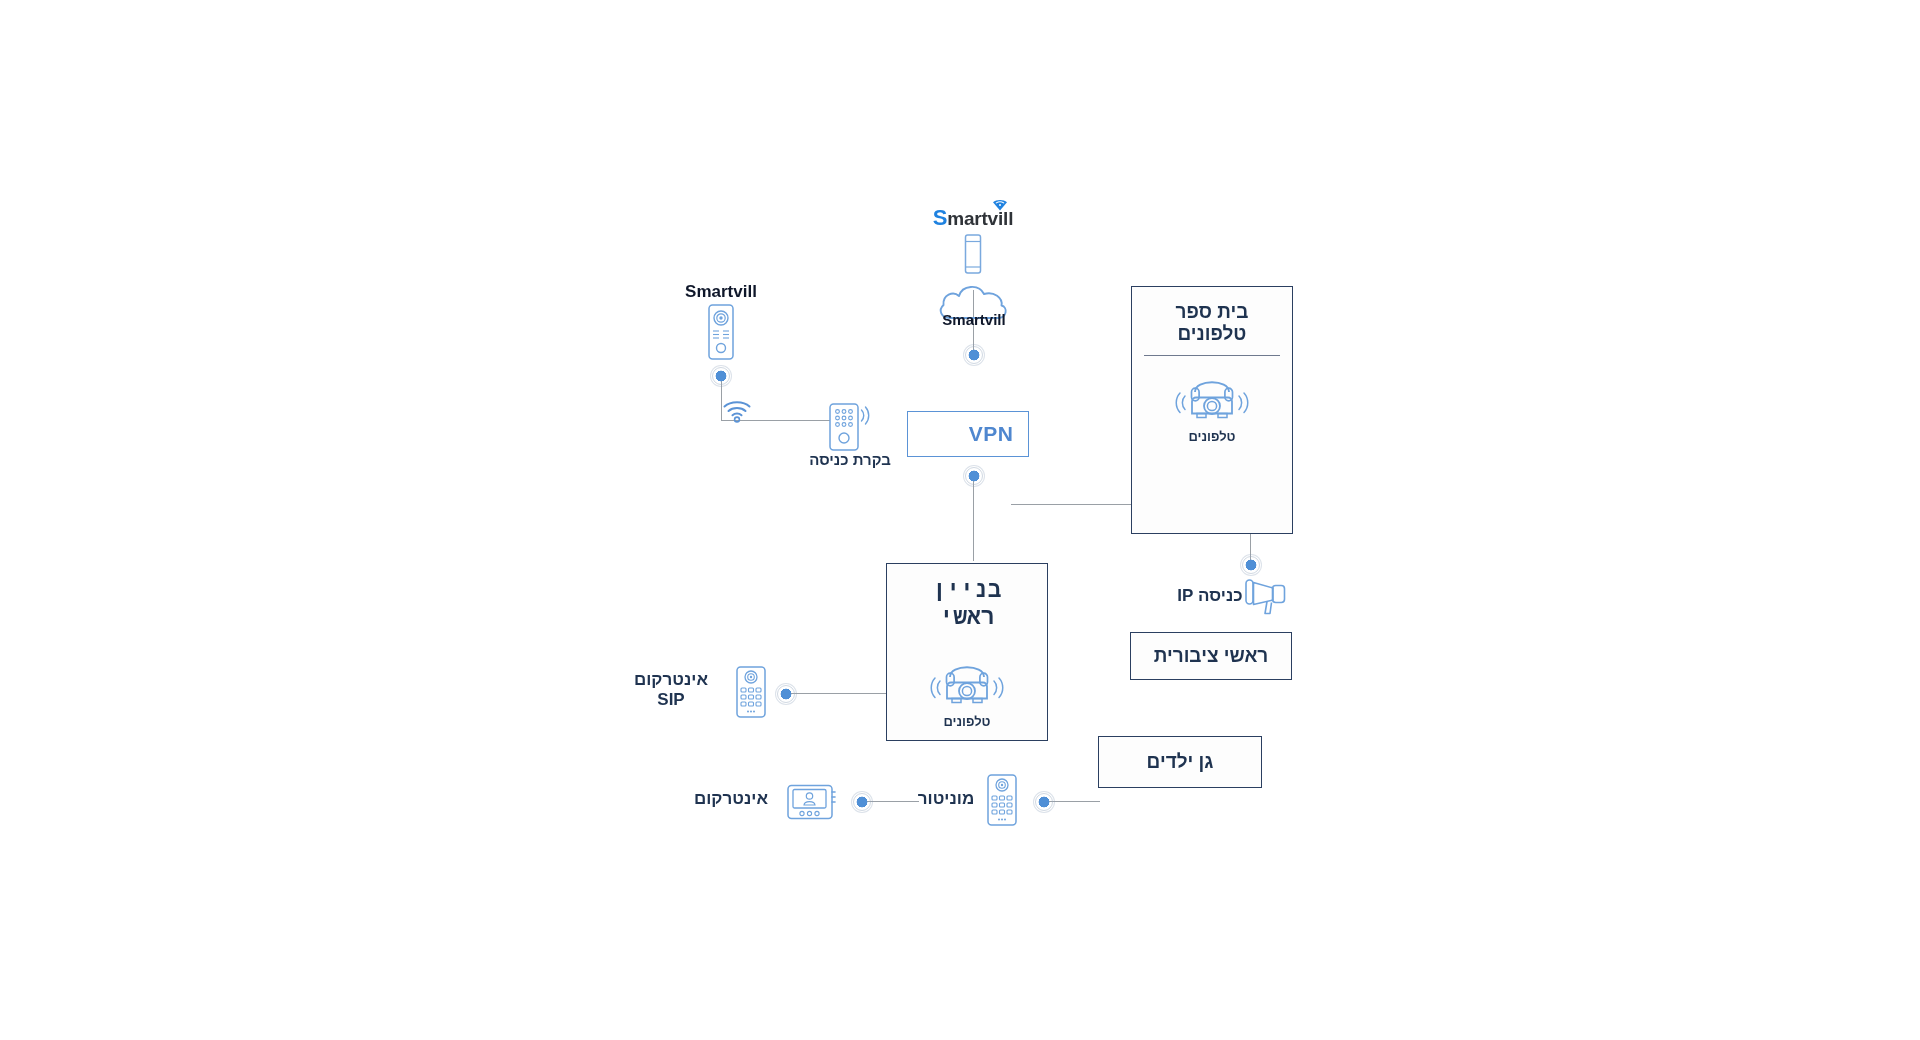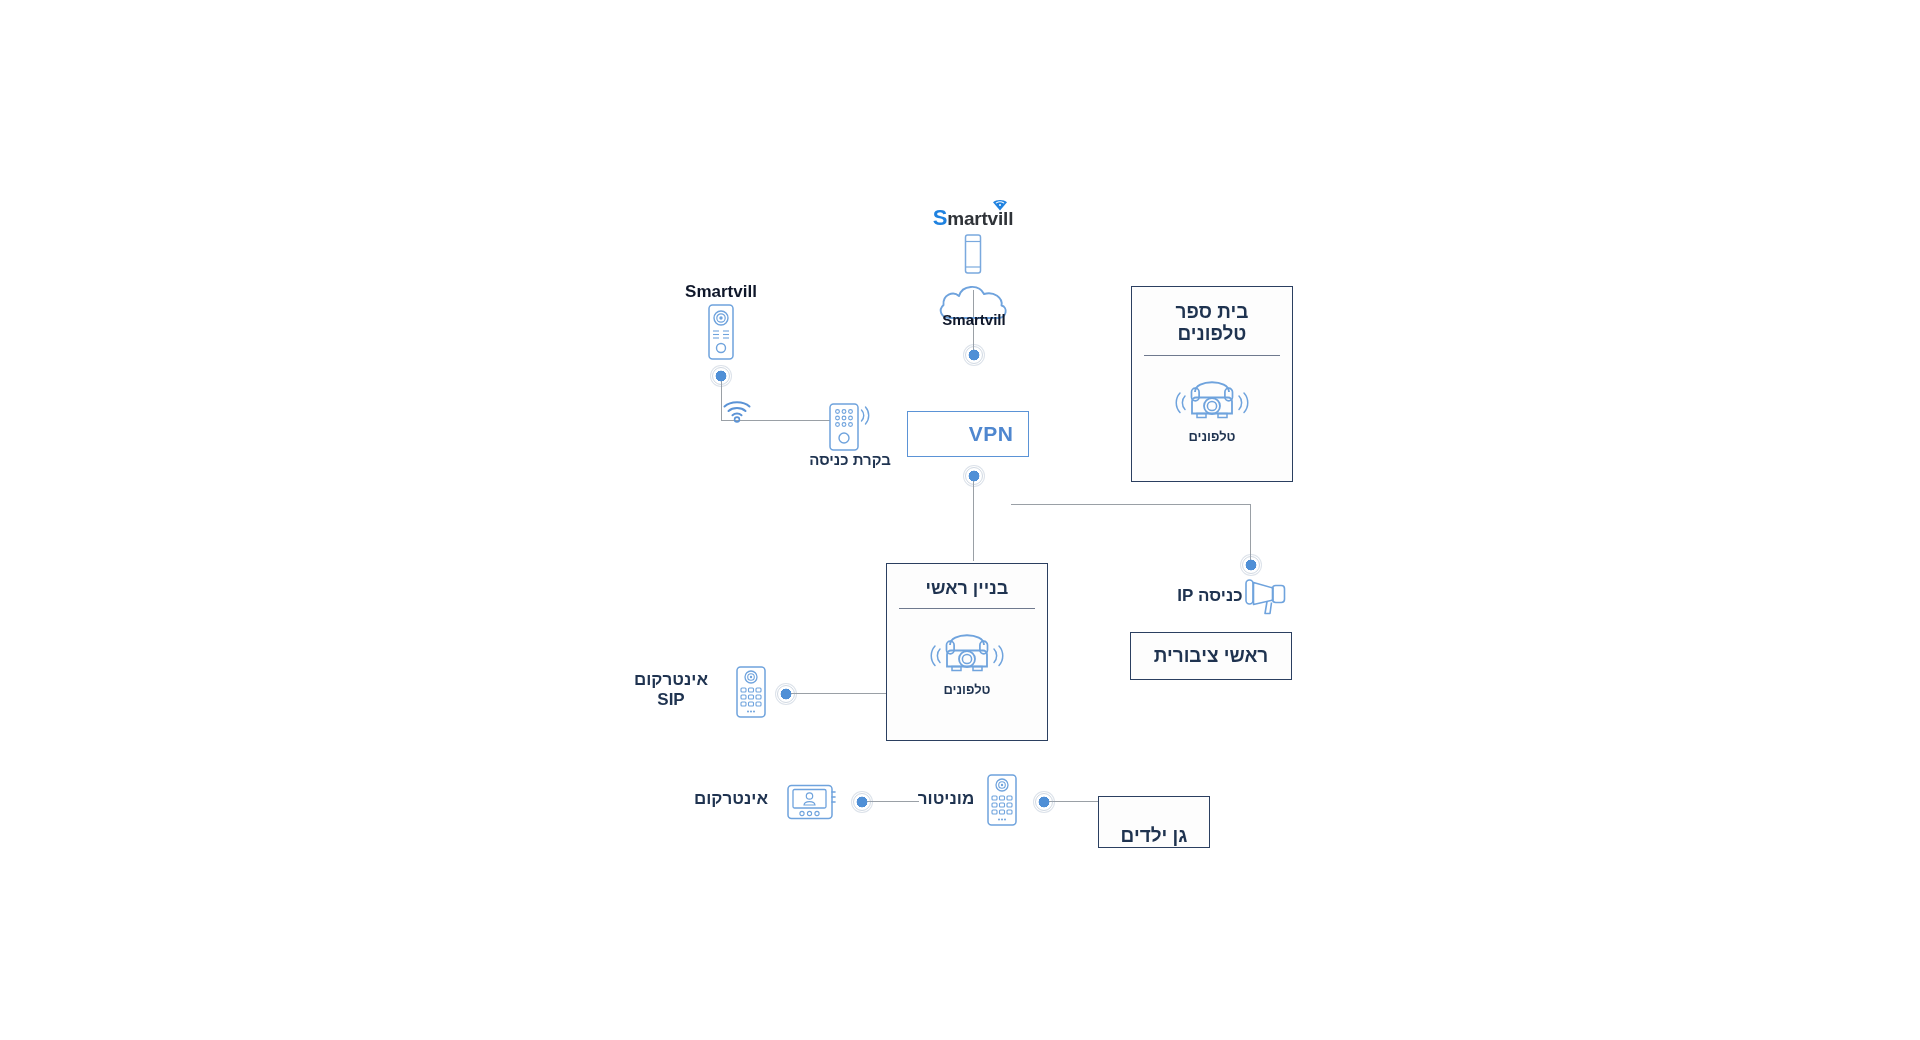--- a/index.html
+++ b/index.html
@@ -240,21 +240,21 @@
           <circle cx="24.5" cy="22.5" r="1.9"></circle>
       </g>
       <circle cx="18" cy="36" r="5" fill="none" stroke="#6fa3dd" stroke-width="1.4"></circle>
       <path d="M35.5 8 C38.5 11, 38.5 16, 35.5 19" fill="none" stroke="#6fa3dd" stroke-width="1.4" stroke-linecap="round"></path>
       <path d="M39.5 5 C43.8 10, 43.8 17, 39.5 22" fill="none" stroke="#6fa3dd" stroke-width="1.4" stroke-linecap="round"></path>
     </svg>
   </div>
 
   <div class="node label-dark" style="left:780px; top:451px; width:140px; font-size:15px;">בקרת כניסה</div>
 
-  <div class="node box" style="left:1131px; top:286px; width:162px; height:196px; padding:14px 12px 12px;">
+  <div class="node box" style="left:1131px; top:286px; width:162px; height:248px; padding:14px 12px 12px;">
     <div class="box-title" style="font-size:19px;">
       <div>בית ספר</div>
       <div>טלפונים</div>
     </div>
     <div class="box-rule" style="width:100%; margin:9px 0 6px;"></div>
     <div style="width:82px; height:64px;">
       <svg width="82" height="64" viewBox="0 0 82 64">
         <path d="M24 30 C24 17, 58 17, 58 30" fill="none" stroke="#6fa3dd" stroke-width="1.9"></path>
         <path d="M20.5 30 a3.8 3.8 0 0 1 7.6 0 v5 a3.8 3.8 0 0 1 -7.6 0 z" fill="none" stroke="#6fa3dd" stroke-width="1.7"></path>
         <path d="M53.9 30 a3.8 3.8 0 0 1 7.6 0 v5 a3.8 3.8 0 0 1 -7.6 0 z" fill="none" stroke="#6fa3dd" stroke-width="1.7"></path>
@@ -266,21 +266,21 @@
         <path d="M14 34 C10.5 37.5, 10.5 44, 14 47.5" fill="none" stroke="#6fa3dd" stroke-width="1.5" stroke-linecap="round"></path>
         <path d="M9 31 C4 36.5, 4 45, 9 50.5" fill="none" stroke="#6fa3dd" stroke-width="1.5" stroke-linecap="round"></path>
         <path d="M68 34 C71.5 37.5, 71.5 44, 68 47.5" fill="none" stroke="#6fa3dd" stroke-width="1.5" stroke-linecap="round"></path>
         <path d="M73 31 C78 36.5, 78 45, 73 50.5" fill="none" stroke="#6fa3dd" stroke-width="1.5" stroke-linecap="round"></path>
       </svg>
     </div>
     <div class="icon-caption" style="font-size:13px; margin-top:3px;">טלפונים</div>
   </div>
 
   <div class="node box" style="left:886px; top:563px; width:162px; height:178px; padding:14px 12px 12px;">
-    <div class="box-title" style="font-size:18px;">בניין ראשי</div>
+    <div class="box-title" style="font-size:23px;font-family:Liberation Mono, monospace;">בניין ראשי</div>
     <div class="box-rule" style="width:100%; margin:9px 0 6px;"></div>
     <div style="width:82px; height:64px;">
       <svg width="82" height="64" viewBox="0 0 82 64">
         <path d="M24 30 C24 17, 58 17, 58 30" fill="none" stroke="#6fa3dd" stroke-width="1.9"></path>
         <path d="M20.5 30 a3.8 3.8 0 0 1 7.6 0 v5 a3.8 3.8 0 0 1 -7.6 0 z" fill="none" stroke="#6fa3dd" stroke-width="1.7"></path>
         <path d="M53.9 30 a3.8 3.8 0 0 1 7.6 0 v5 a3.8 3.8 0 0 1 -7.6 0 z" fill="none" stroke="#6fa3dd" stroke-width="1.7"></path>
         <path d="M25 35.5 h32 a4 4 0 0 1 4 4 v12 h-40 v-12 a4 4 0 0 1 4 -4 z" fill="none" stroke="#6fa3dd" stroke-width="1.8"></path>
         <circle cx="41" cy="44" r="8" fill="none" stroke="#6fa3dd" stroke-width="1.8"></circle>
         <circle cx="41" cy="44" r="4.6" fill="none" stroke="#6fa3dd" stroke-width="1.5"></circle>
         <rect x="26" y="51.5" width="9" height="4" fill="none" stroke="#6fa3dd" stroke-width="1.5"></rect>
@@ -386,17 +386,17 @@
       <g fill="#6fa3dd">
         <circle cx="15" cy="46.5" r="1"></circle>
           <circle cx="18" cy="46.5" r="1"></circle>
           <circle cx="21" cy="46.5" r="1"></circle>
       </g>
     </svg>
   </div>
 
   <div class="dot" style="left:1033px; top:791px;"></div>
 
-  <div class="node box" style="left:1098px; top:796px; width:112px; height:52px; justify-content:flex-end;">
+  <div class="node box" style="left:1098px; top:736px; width:164px; height:52px; justify-content:center;">
     <div class="box-title" style="font-size:19px;">גן ילדים</div>
   </div>
 
 </div>
 
 </body></html>

